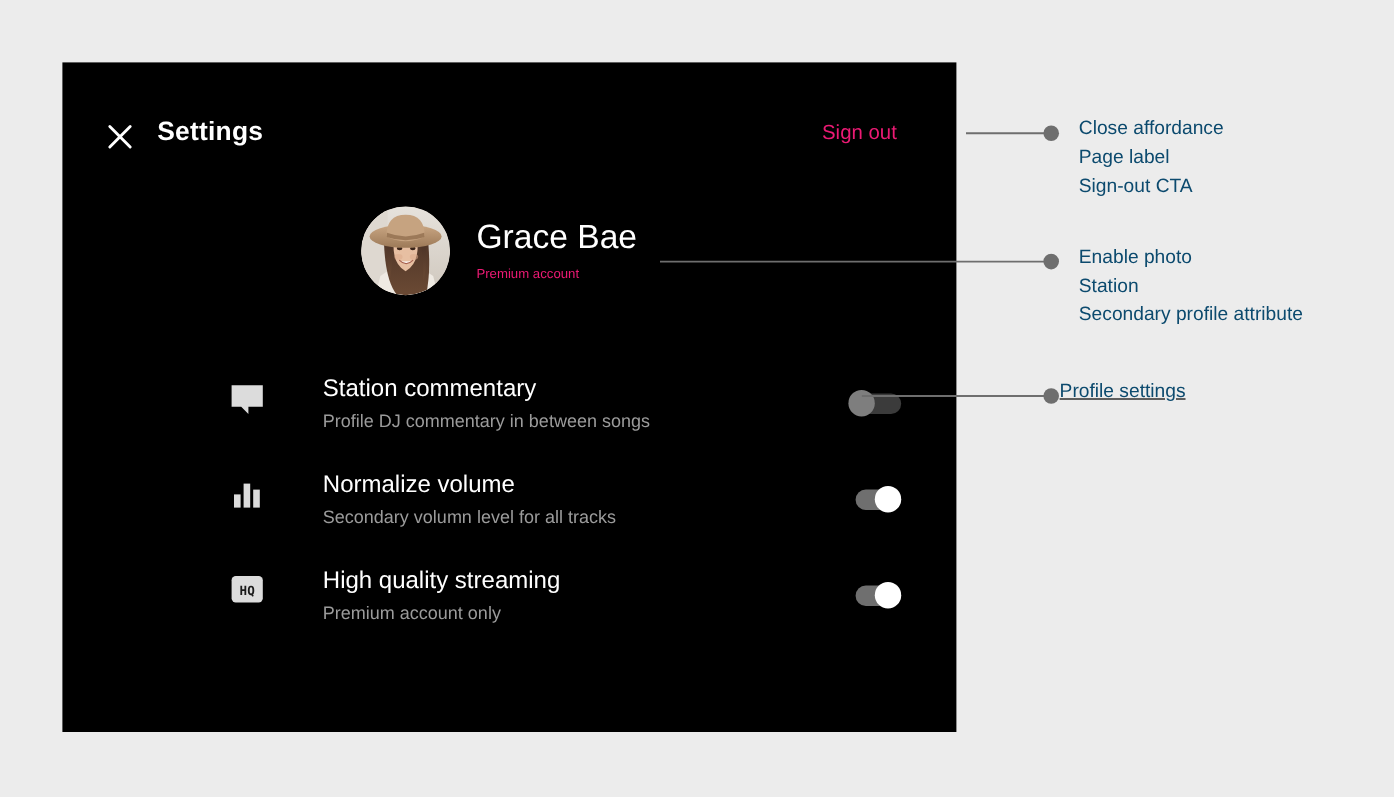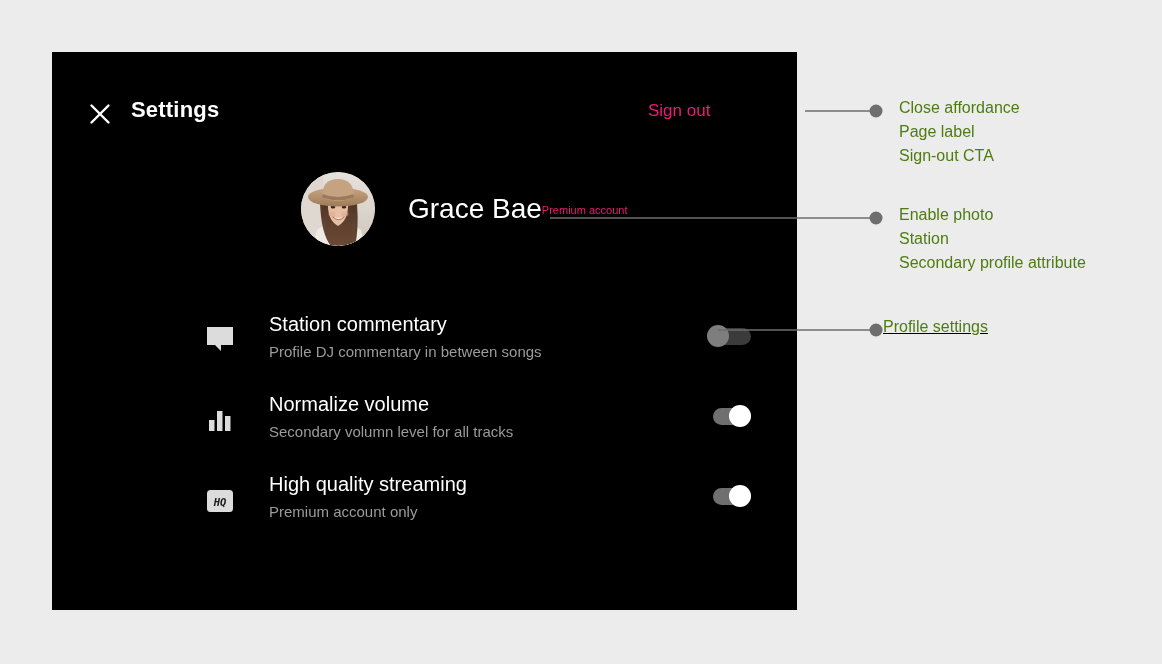--- a/index.html
+++ b/index.html
@@ -51,21 +51,21 @@
     left: 79px;
     top: 45px;
     font-size: 22px;
     font-weight: bold;
     color: #ffffff;
     letter-spacing: 0.2px;
     white-space: nowrap;
   }
   #sign-out-button {
     position: absolute;
-    left: 596px;
+    left: 633px;
     top: 49px;
     font-size: 17px;
     color: #ec1a74;
     white-space: nowrap;
     cursor: pointer;
   }
 
   
   #profile-block {
     position: absolute;
@@ -78,22 +78,23 @@
     width: 74px;
     height: 74px;
     border-radius: 50%;
     overflow: hidden;
     flex: none;
     position: relative;
     background: #cfc6be;
   }
   #profile-avatar svg { display: block; }
   #profile-text {
-    margin-left: 33px;
-    display: flex;
+    margin-left: 22px;
+    display: flex;
+    flex-direction: column;
   }
   #profile-name {
     font-size: 28px;
     color: #ffffff;
     line-height: 1.1;
     white-space: nowrap;
   }
   #profile-subtitle {
     font-size: 11px;
     color: #ec1a74;
@@ -109,27 +110,26 @@
     width: 877px;
   }
   .settings-row {
     position: relative;
     height: 80px;
     display: flex;
     align-items: center;
   }
   .row-icon {
     position: absolute;
-    left: 151px;
+    left: 137px;
     width: 34px;
     height: 34px;
     display: flex;
-    align-items: flex-end;
+    align-items: flex-start;
     justify-content: center;
-    font-style: italic;
   }
   .row-icon svg { display: block; }
   .row-text {
     position: absolute;
     left: 217px;
     display: flex;
     flex-direction: column;
   }
   .row-title {
     font-size: 20px;
@@ -181,21 +181,21 @@
     height: 14px;
   }
   .annotation-leader svg { display: block; }
   .annotation-lines {
     position: absolute;
     display: flex;
     flex-direction: column;
   }
   .annotation-line {
     font-size: 16px;
-    color: #4d7c0f;
+    color: #0c4a6e;
     line-height: 24px;
     white-space: nowrap;
   }
 
   #annotation-header   { left: 805px; top: 104px; }
   #annotation-header .annotation-leader { left: 0; top: 0; }
   #annotation-header .annotation-lines  { left: 94px; top: -8px; }
 
   #annotation-profile  { left: 550px; top: 211px; }
   #annotation-profile .annotation-leader { left: 0; top: 0; }

